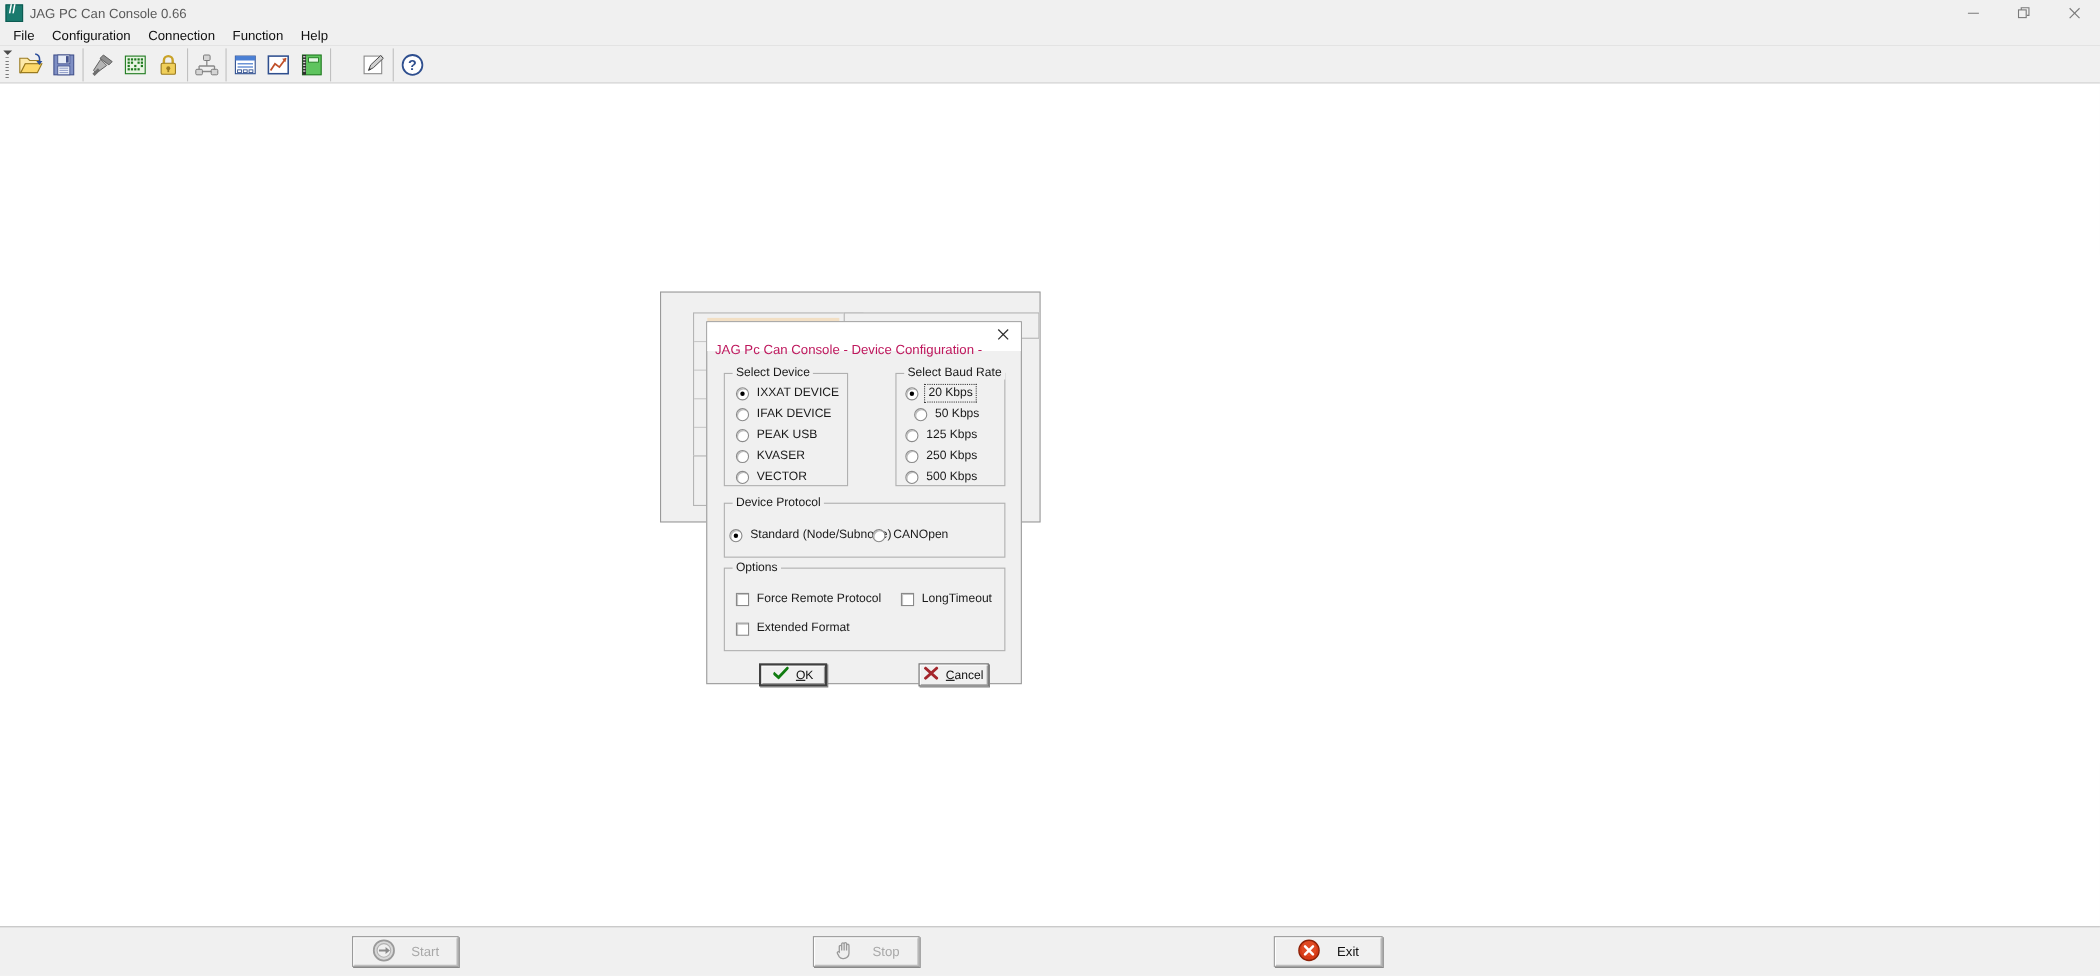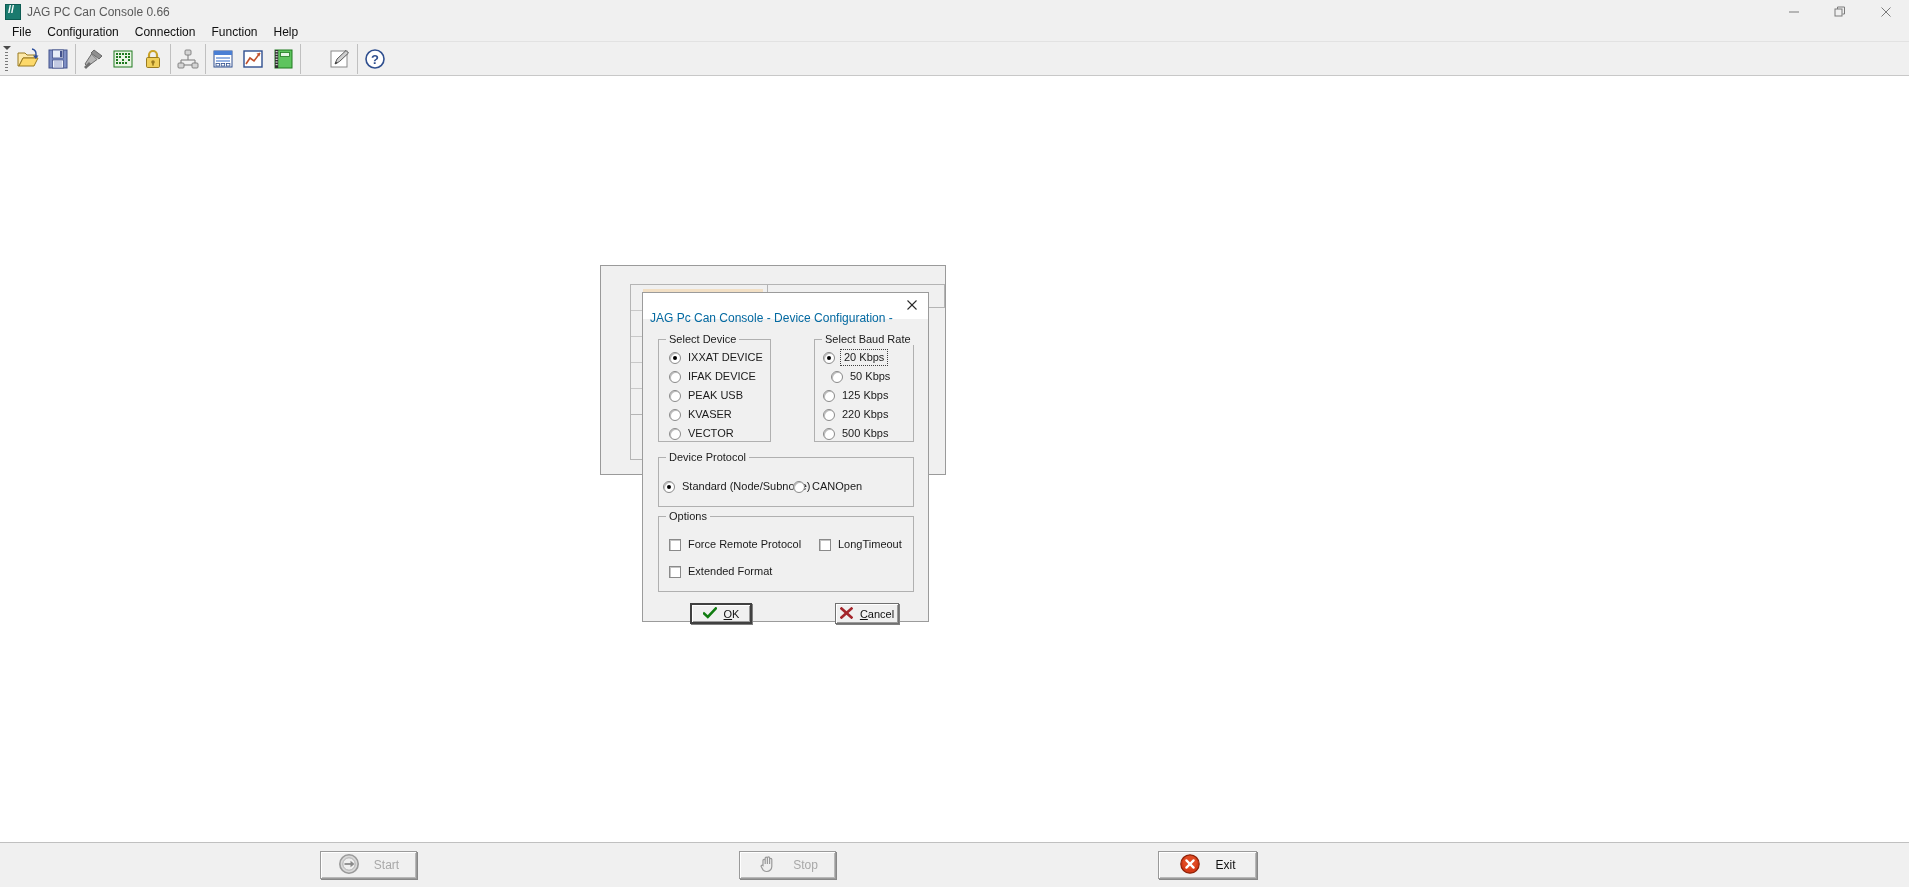--- a/index.html
+++ b/index.html
@@ -156,21 +156,21 @@
     border: 1px solid #9b9b9b;
     box-shadow: 0 0 0 0 rgba(0,0,0,0);
   }
   #dlg-titlebar {
     height: 26px; background: #ffffff;
     display: flex; align-items: center;
     position: relative;
     border-bottom: 1px solid #ffffff;
   }
   #dlg-title-text {
-    font-size: 12px; color: #0369a1;
+    font-size: 12px; color: #be185d;
     margin-left: 7px; white-space: nowrap; margin-top: 24px;
   }
   #dlg-close {
     position: absolute; right: 0; top: 0;
     width: 32px; height: 26px;
     display: flex; align-items: center; justify-content: center;
     cursor: default;
   }
   #dlg-body {
     position: relative;
@@ -596,21 +596,21 @@
           <div class="ctl-row" style="left:16px; top:30px;">
             <span class="radio"></span>
             <span class="ctl-label">50  Kbps</span>
           </div>
           <div class="ctl-row" style="left:8px; top:49px;">
             <span class="radio"></span>
             <span class="ctl-label">125  Kbps</span>
           </div>
           <div class="ctl-row" style="left:8px; top:68px;">
             <span class="radio"></span>
-            <span class="ctl-label">220  Kbps</span>
+            <span class="ctl-label">250  Kbps</span>
           </div>
           <div class="ctl-row" style="left:8px; top:87px;">
             <span class="radio"></span>
             <span class="ctl-label">500  Kbps</span>
           </div>
         </div>
 
         <div class="groupbox" style="left:15px; top:138px; width:256px; height:50px;">
           <div class="gb-title">Device Protocol</div>
 

